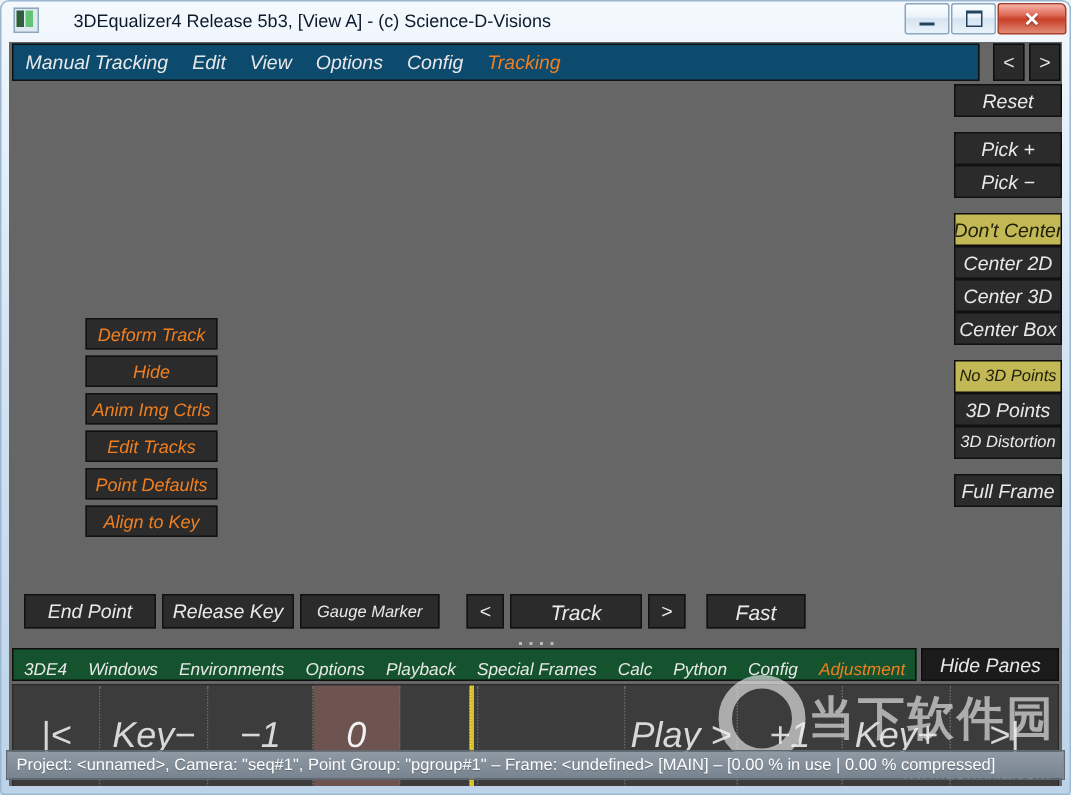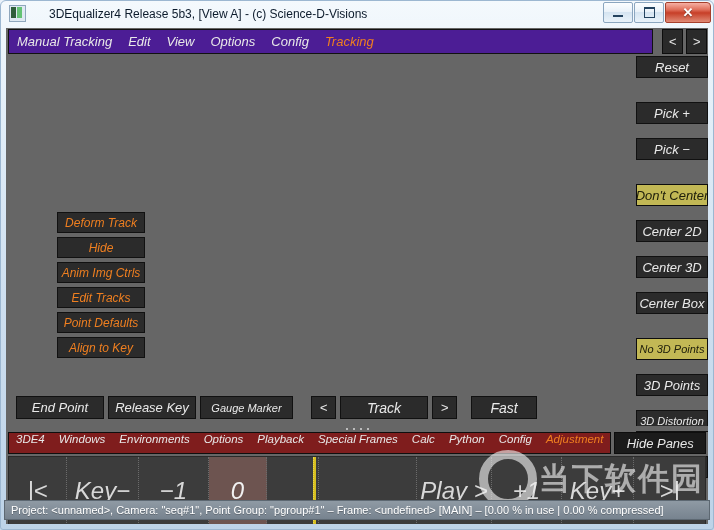--- a/index.html
+++ b/index.html
@@ -82,21 +82,21 @@
     position: absolute;
     left: 6px; top: 28px; width: 702px; height: 496px;
     background: #666666;
     box-sizing: border-box;
     overflow: hidden;
   }
 
   
   .topmenu {
     position: absolute; left: 2px; top: 1px; width: 645px; height: 25px;
-    background: #4c1d95;
+    background: #0c4a6e;
     border: 1px solid #111;
     box-sizing: border-box;
     display: flex; align-items: center;
   }
   .menuitem {
     color: #e8e8e8;
     font-style: italic;
     font-size: 13px;
     padding: 0 8px;
     white-space: nowrap;
@@ -141,21 +141,21 @@
   .btn.selected {
     background: #c2b855;
     color: #20200c;
     border: 1px solid #0d0d0d;
   }
 
   
   .rightcol {
     position: absolute; left: 630px; top: 28px; width: 72px;
   }
-  .rightcol .btn { width: 72px; height: 22px; font-size: 13px; margin-bottom: 14px; }
+  .rightcol .btn { width: 72px; height: 22px; font-size: 13px; margin-bottom: 0; }
   .rightcol .gap { height: 10px; }
   .rightcol .btn.small { font-size: 11px; }
 
   
   .leftcol {
     position: absolute; left: 10px; top: 184px; width: 88px;
   }
   .leftcol .btn { width: 88px; height: 21px; font-size: 12px; margin-bottom: 4px; margin-left: 41px; }
 
   
@@ -180,22 +180,22 @@
     display: flex; align-items: center; justify-content: center; gap: 5px;
   }
   .draghandle i { width: 2px; height: 2px; background: #bcbcbc; display: block; }
 
   
   .botbar {
     position: absolute; left: 2px; top: 404px; width: 698px; height: 22px;
     display: flex; align-items: stretch;
   }
   .botmenu {
-    background: #7f1d1d; border: 1px solid #0e0e0e;
-    flex: 1 1 auto; display: flex; align-items: flex-start;
+    background: #14532d; border: 1px solid #0e0e0e;
+    flex: 1 1 auto; display: flex; align-items: flex-end;
     box-sizing: border-box;
   }
   .botmenu .menuitem { font-size: 11.5px; padding: 0 7px; }
   .hidepanes {
     width: 116px; background: #1b1b1b; border: 1px solid #0e0e0e;
     margin-left: 3px;
     display: flex; align-items: center; justify-content: center;
     color: #e8e8e8; font-style: italic; font-size: 13px;
     box-sizing: border-box;
     font-family: "Liberation Sans", sans-serif;

